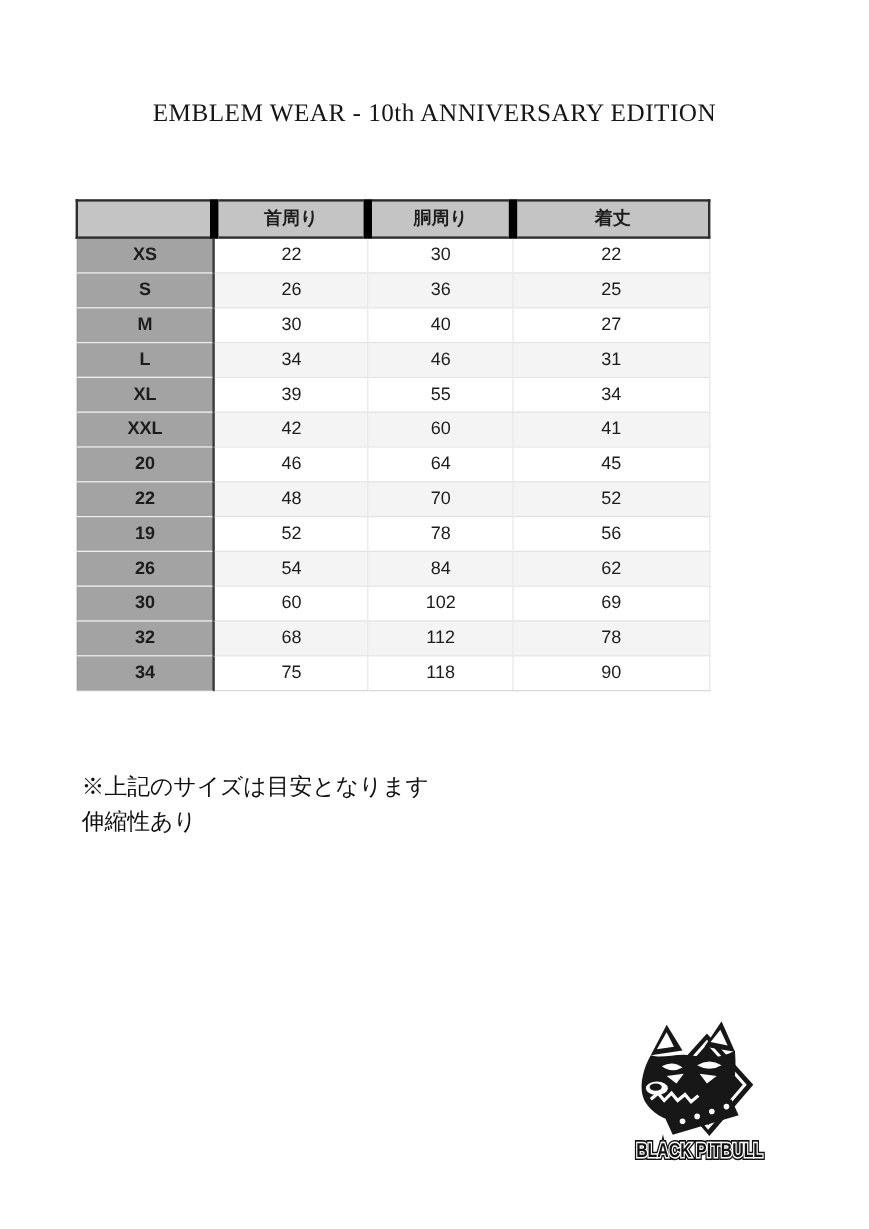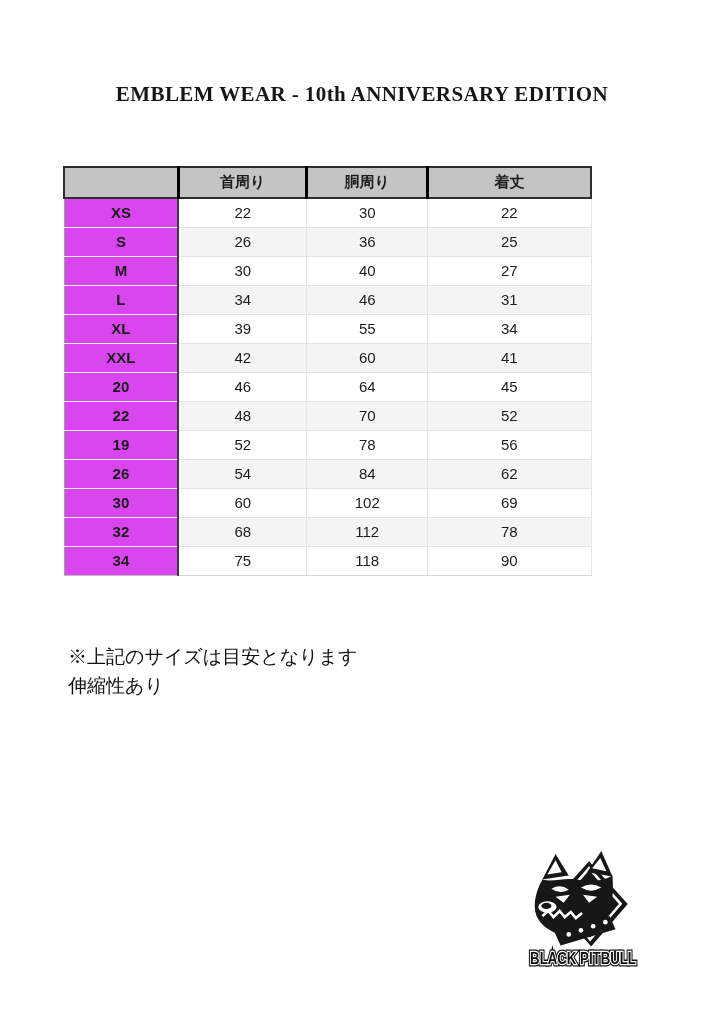--- a/index.html
+++ b/index.html
@@ -2,37 +2,37 @@
 <html><head>
 <meta charset="utf-8">
 <style>
   html,body{margin:0;padding:0;background:#ffffff;}
   #page{position:relative;width:724px;height:1024px;background:#ffffff;overflow:hidden;
         font-family:"Liberation Sans","DejaVu Sans",sans-serif;color:#1a1a1a;}
 
   
   .doc-title{position:absolute;top:82px;left:0;width:100%;text-align:center;
              font-family:"Liberation Serif","DejaVu Serif",serif;
-             font-size:21px;font-weight:bold;letter-spacing:0.4px;color:#161616;}
+             font-size:21px;font-weight:normal;letter-spacing:0.4px;color:#161616;}
 
   
   .table-wrap{position:absolute;left:63px;top:166px;width:529px;}
   table.size-table{width:100%;border-collapse:collapse;table-layout:fixed;
                    font-size:15px;color:#1c1c1c;}
   table.size-table thead tr{height:31px;}
   table.size-table tbody tr{height:29px;}
   table.size-table th,table.size-table td{text-align:center;vertical-align:middle;padding:0;}
 
   thead th{background:#c4c4c4;font-weight:bold;
            border-top:2px solid #2e2e2e;border-bottom:2px solid #2e2e2e;}
   thead th.c0{border-left:2px solid #2e2e2e;}
-  thead th.c1,thead th.c2,thead th.c3{border-left:3px solid #000000;font-family:Liberation Serif, serif;}
+  thead th.c1,thead th.c2,thead th.c3{border-left:7px solid #000000;font-family:Liberation Serif, serif;}
   thead th.c3{border-right:2px solid #2e2e2e;}
 
-  tbody th{background:#d946ef;font-weight:bold;
+  tbody th{background:#a3a3a3;font-weight:bold;
            border-left:1px solid #9c9c9c;border-right:2px solid #3a3a3a;
            border-bottom:1px solid #efefef;}
   tbody td{border-bottom:1px solid #e3e3e3;border-left:1px solid #e6e6e6;background:#ffffff;}
   tbody td:last-child{border-right:1px solid #e6e6e6;}
   tbody tr:nth-child(even) td{background:#f4f4f4;}
   tbody tr:last-child th{border-bottom:1px solid #bdbdbd;}
   tbody tr:last-child td{border-bottom:1px solid #d7d7d7;margin-top:47px;}
 
   
   .notes{position:absolute;left:68px;top:642px;

